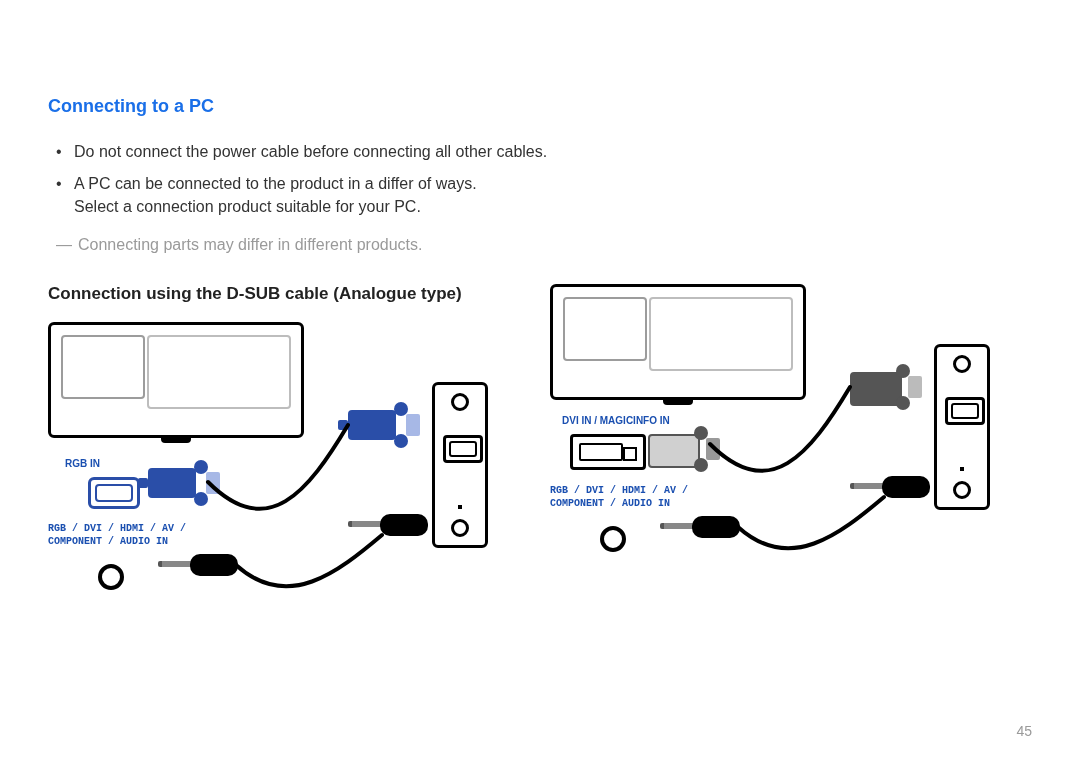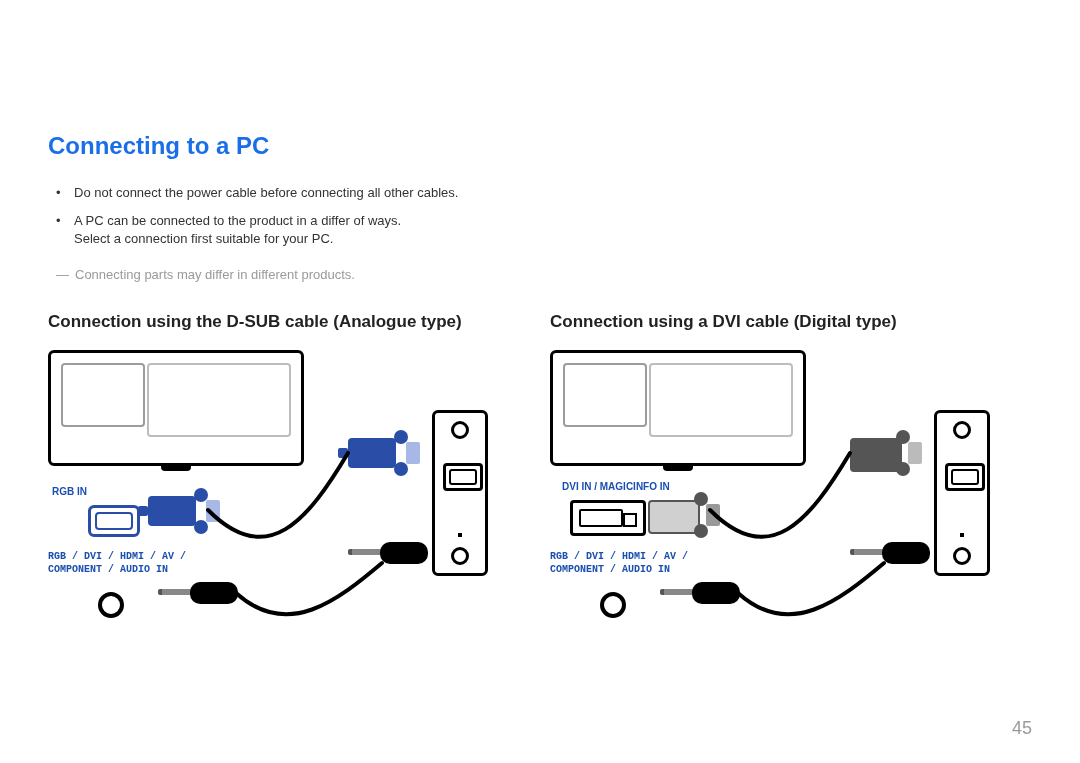--- a/index.html
+++ b/index.html
@@ -1,27 +1,27 @@
 <!DOCTYPE html>
 <html><head>
 <meta charset="utf-8">
 <style>
   html,body{margin:0;padding:0;background:#fff;font-family:"Segoe UI",Arial,Helvetica,sans-serif;color:#222;}
   .page{position:relative;width:1080px;height:763px;box-sizing:border-box;padding:48px 48px 0 48px;}
-  h1{margin:84px 0 24px 0;font-size:24px;font-weight:700;color:#1a6fe8;}
-  ul.notes{margin:0 0 8px 8px;padding:0;list-style:none;font-size:13px;color:#333;}
+  h1{margin:48px 0 24px 0;font-size:18px;font-weight:700;color:#1a6fe8;}
+  ul.notes{margin:0 0 8px 8px;padding:0;list-style:none;font-size:16px;color:#333;}
   ul.notes>li{position:relative;padding:0 0 10px 18px;line-height:1.4;}
   ul.notes>li::before{content:"•";position:absolute;left:0;top:0;color:#333;}
   ul.notes>li span.sub{display:block;}
-  .footnote{font-size:13px;color:#9a9a9a;margin:4px 0 0 8px;}
+  .footnote{font-size:16px;color:#9a9a9a;margin:4px 0 0 8px;}
   .footnote::before{content:"―";color:#9a9a9a;margin-right:6px;}
   .cols{display:flex;gap:20px;margin-top:30px;}
   .col{flex:1;position:relative;}
   .col h2{font-size:17px;font-weight:700;color:#222;margin:0 0 18px 0;}
-  .pagenum{position:absolute;right:48px;bottom:24px;font-size:18px;color:#9a9a9a;}
+  .pagenum{position:absolute;right:48px;bottom:24px;font-size:14px;color:#9a9a9a;}
   .diagram{position:relative;width:440px;height:290px;}
   
   .monitor{position:absolute;left:0;top:0;width:250px;height:110px;border:3px solid #000;border-radius:6px;background:#fff;}
   .monitor .inner{position:absolute;left:10px;top:10px;width:80px;height:60px;border:2px solid #9c9c9c;border-radius:4px;}
   .monitor .inner2{position:absolute;right:10px;top:10px;width:140px;height:70px;border:2px solid #bdbdbd;border-radius:4px;background:#fff;}
   .monitor .foot{position:absolute;left:110px;bottom:-8px;width:30px;height:8px;background:#000;border-radius:0 0 4px 4px;}
   
   .pc{position:absolute;right:0;top:60px;width:50px;height:160px;border:3px solid #000;border-radius:6px;background:#fff;}
   .pc .jack{position:absolute;width:12px;height:12px;border:3px solid #000;border-radius:50%;background:#fff;}
   .pc .jack.t{top:8px;left:50%;transform:translateX(-50%);}
@@ -61,38 +61,38 @@
   
   .plug.audio{left:110px;top:230px;width:80px;height:26px;}
   .plug.audio .body{position:absolute;right:0;top:2px;width:48px;height:22px;background:#000;border-radius:10px;}
   .plug.audio .tip{position:absolute;left:0;top:9px;width:34px;height:6px;background:#888;border-radius:2px;border-left:4px solid #555;}
   .plug.audio.pc-side{left:300px;top:190px;}
   
   svg.cable{position:absolute;left:0;top:0;width:440px;height:290px;pointer-events:none;}
   svg.cable path{stroke:#000;stroke-width:4;fill:none;stroke-linecap:round;}
   
   .lbl{position:absolute;font-size:10px;font-weight:700;color:#1a4fb0;line-height:1.3;text-transform:uppercase;}
-  .lbl.rgb{left:4px;top:135px;}
+  .lbl.rgb{left:17px;top:135px;}
   .lbl.dvi{left:12px;top:130px;}
   .lbl.audio{left:0;top:200px;max-width:190px;font-family:Liberation Mono, monospace;}
 </style>
 </head>
 <body>
 
 <div class="page">
 
   <h1>Connecting to a PC</h1>
 
   <ul class="notes">
     <li>
       <span>Do not connect the power cable before connecting all other cables.</span>
     </li>
     <li>
       <span>A PC can be connected to the product in a differ of ways.</span>
-      <span class="sub">Select a connection first suitable for your PC.</span>
+      <span class="sub">Select a connection product suitable for your PC.</span>
     </li>
   </ul>
 
   <div class="footnote">Connecting parts may differ in different products.</div>
 
   <div class="cols">
 
     <div class="col">
       <h2>Connection using the D-SUB cable (Analogue type)</h2>
 
@@ -139,21 +139,20 @@
           </div>
 
         <svg class="cable">
           <path d="M160 160 C 220 220, 260 170, 300 103"></path>
           <path d="M188 243 C 240 290, 290 250, 334 213"></path>
         </svg>
       </div>
     </div>
 
     <div class="col">
-      <h2>Connection using a DVI cable (Digital type)</h2>
 
       <div class="diagram">
         <div class="monitor">
           <div class="inner"></div>
             <div class="inner2"></div>
             <div class="foot"></div>
         </div>
         <div class="pc">
           <div class="jack t"></div>
             <div class="vga"></div>

